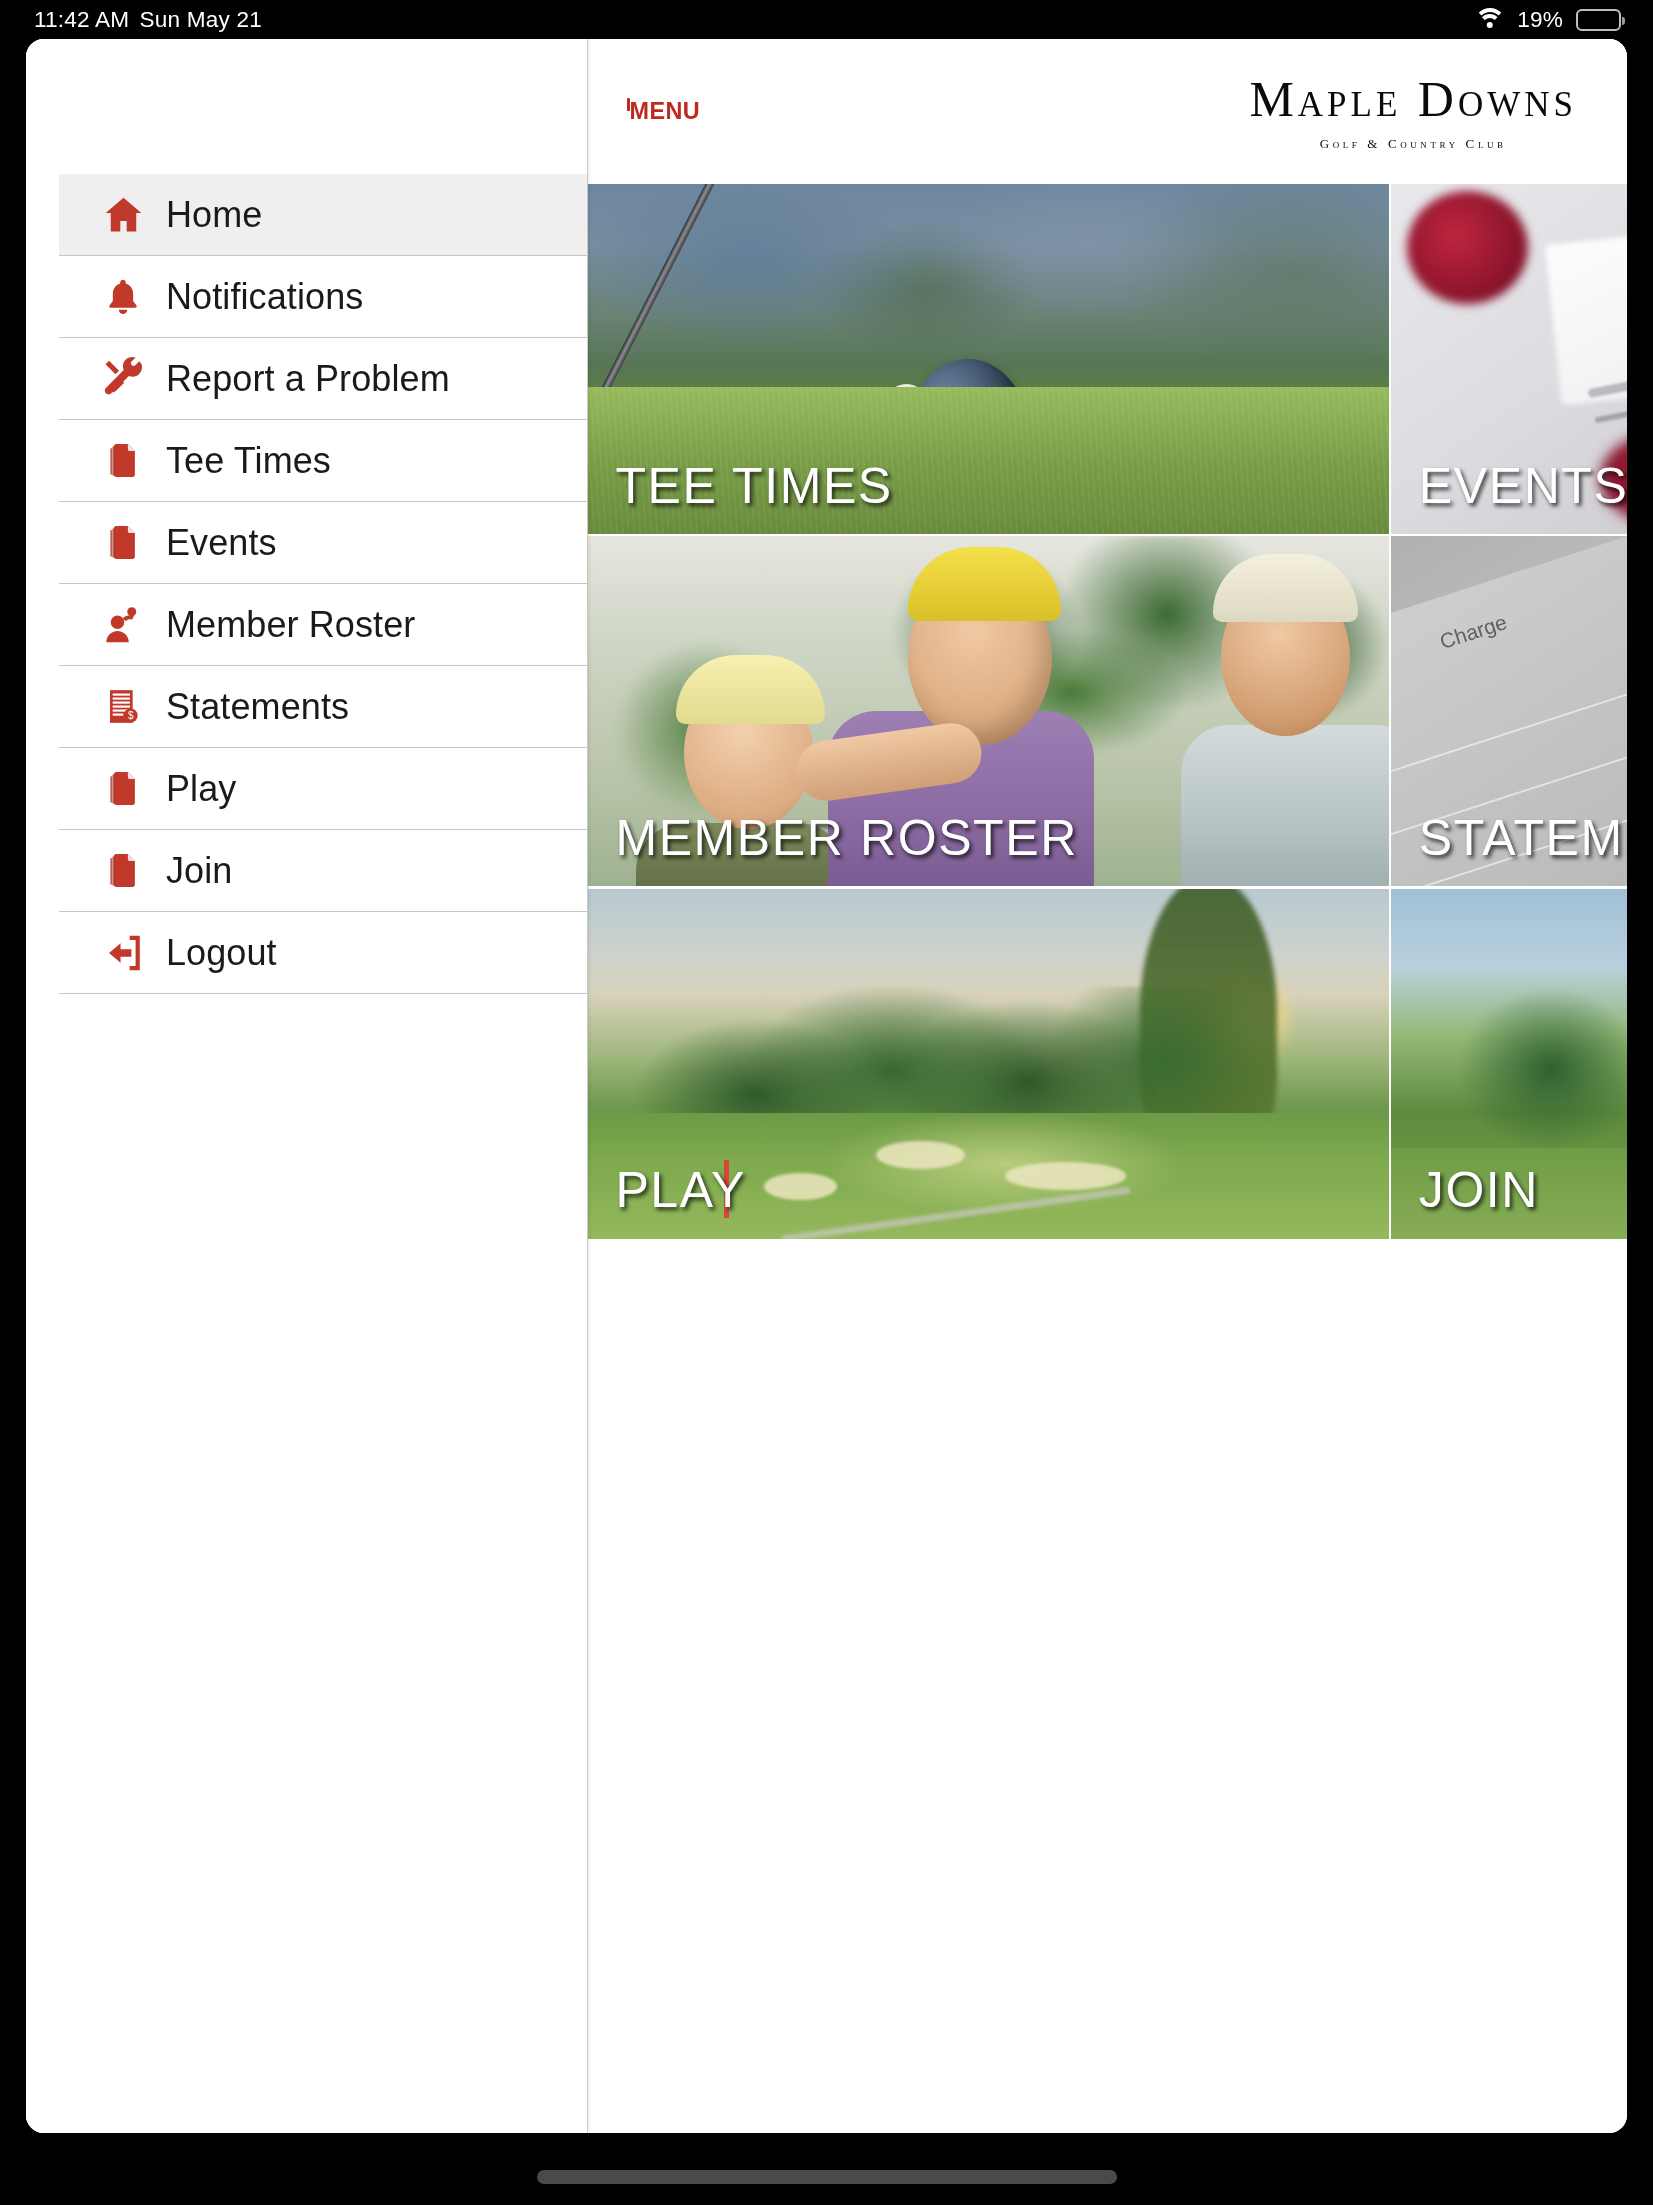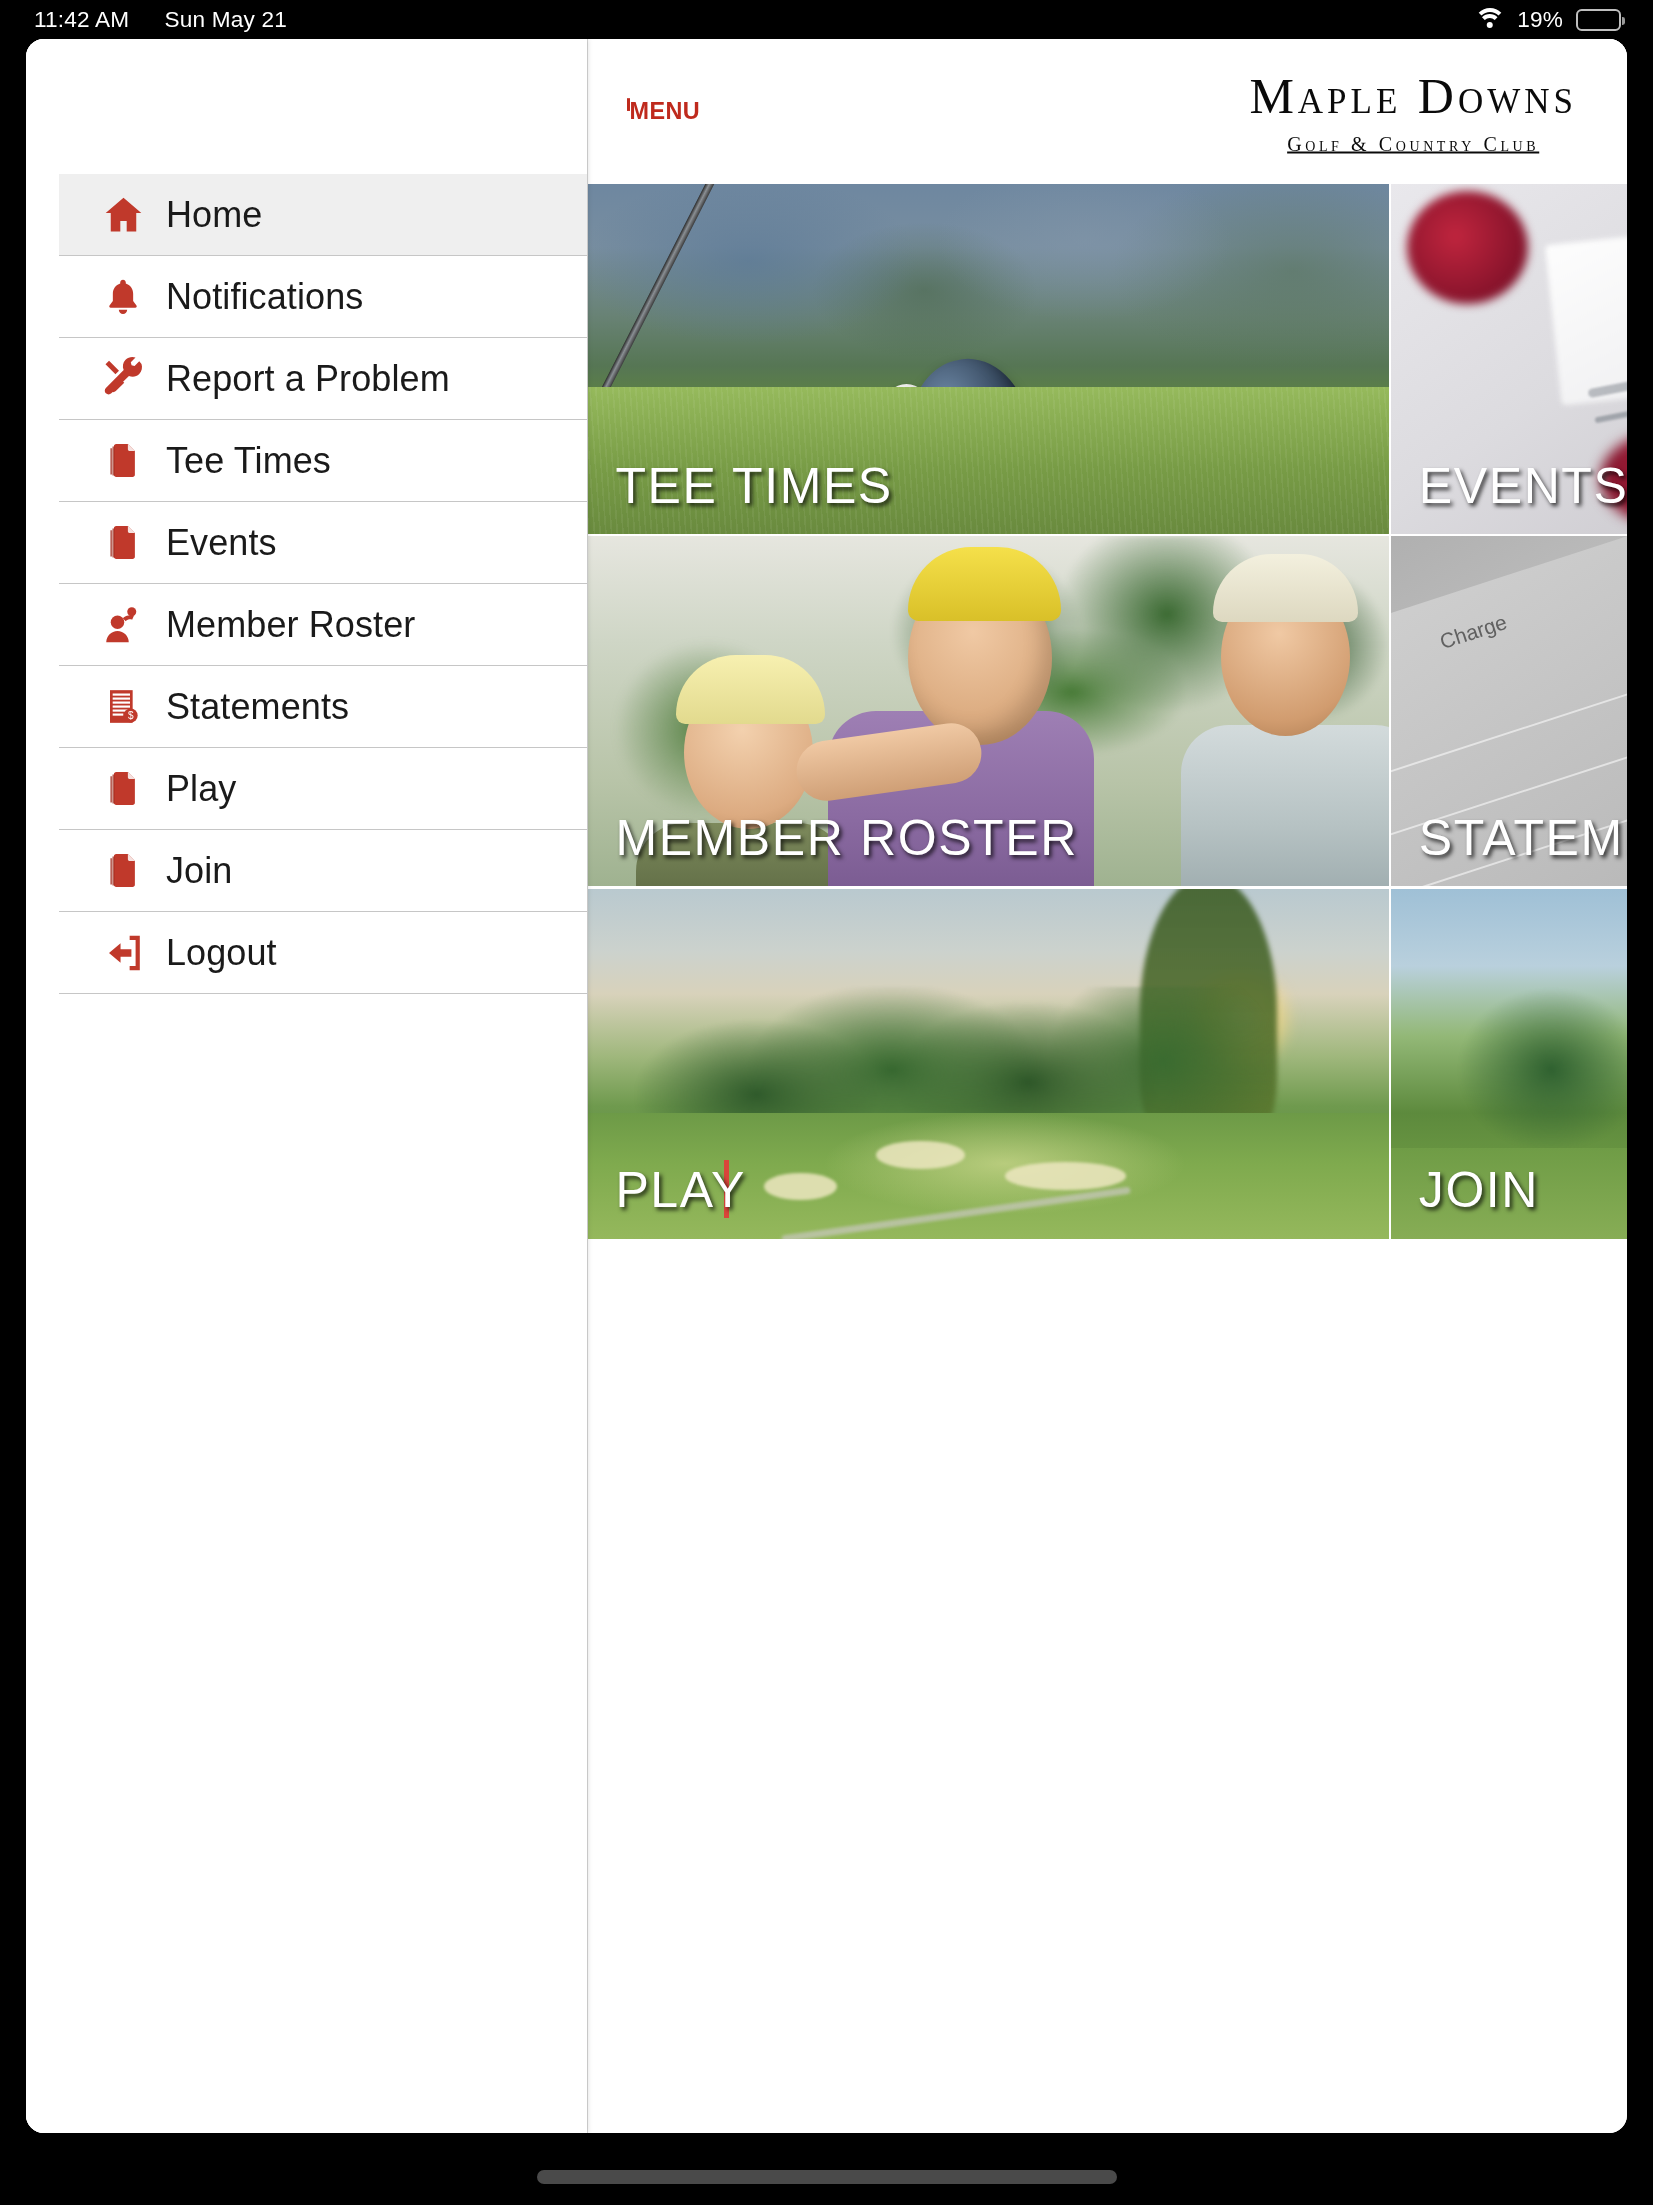--- a/index.html
+++ b/index.html
@@ -17,21 +17,21 @@
 
   
   .statusbar {
     position: absolute; top: 0; left: 0;
     width: 1653px; height: 39px;
     color: #fff;
     display: flex; align-items: center;
     font-size: 22.6px;
     letter-spacing: 0.2px;
   }
-  .sb-left { position: absolute; left: 34px; display: flex; align-items: center; gap: 35px; }
+  .sb-left { position: absolute; left: 34px; display: flex; align-items: center; gap: 10px; }
   .sb-right { position: absolute; right: 32px; display: flex; align-items: center; gap: 13px; }
   .wifi-icon { width: 29px; height: 22.6px; position: relative; display:inline-block; }
   .wifi-icon i {
     position: absolute; left: 50%; transform: translateX(-50%);
     border: 3.2px solid #fff; border-bottom-color: transparent;
     border-left-color: transparent; border-right-color: transparent;
     border-radius: 50%;
   }
   .wifi-icon i.a { width: 24px; height: 24px; top: 0px; border-width: 4px;}
   .wifi-icon i.b { width: 14.5px; height: 14.5px; top: 5.7px; border-width: 4px;}
@@ -126,23 +126,23 @@
     text-align: center;
     font-family: "Liberation Serif", serif;
     color: #0a0a0a;
   }
   .brand .b1 {
     font-size: 50px; letter-spacing: 4px;
     font-variant: small-caps; text-transform: capitalize;
     line-height: 1;
   }
   .brand .b2 {
-    font-size: 20px; letter-spacing: 3.6px;
+    font-size: 13px; letter-spacing: 3.6px;
     font-variant: small-caps; text-transform: capitalize;
-    margin-top: 13px; line-height: 1; text-decoration: underline;
+    margin-top: 13px; line-height: 1;
   }
 
   
   .tile-grid {
     display: grid;
     grid-template-columns: 801px 801px;
     grid-auto-rows: 350px;
     gap: 2.4px;
     background: #ffffff;
     width: 1604px;

